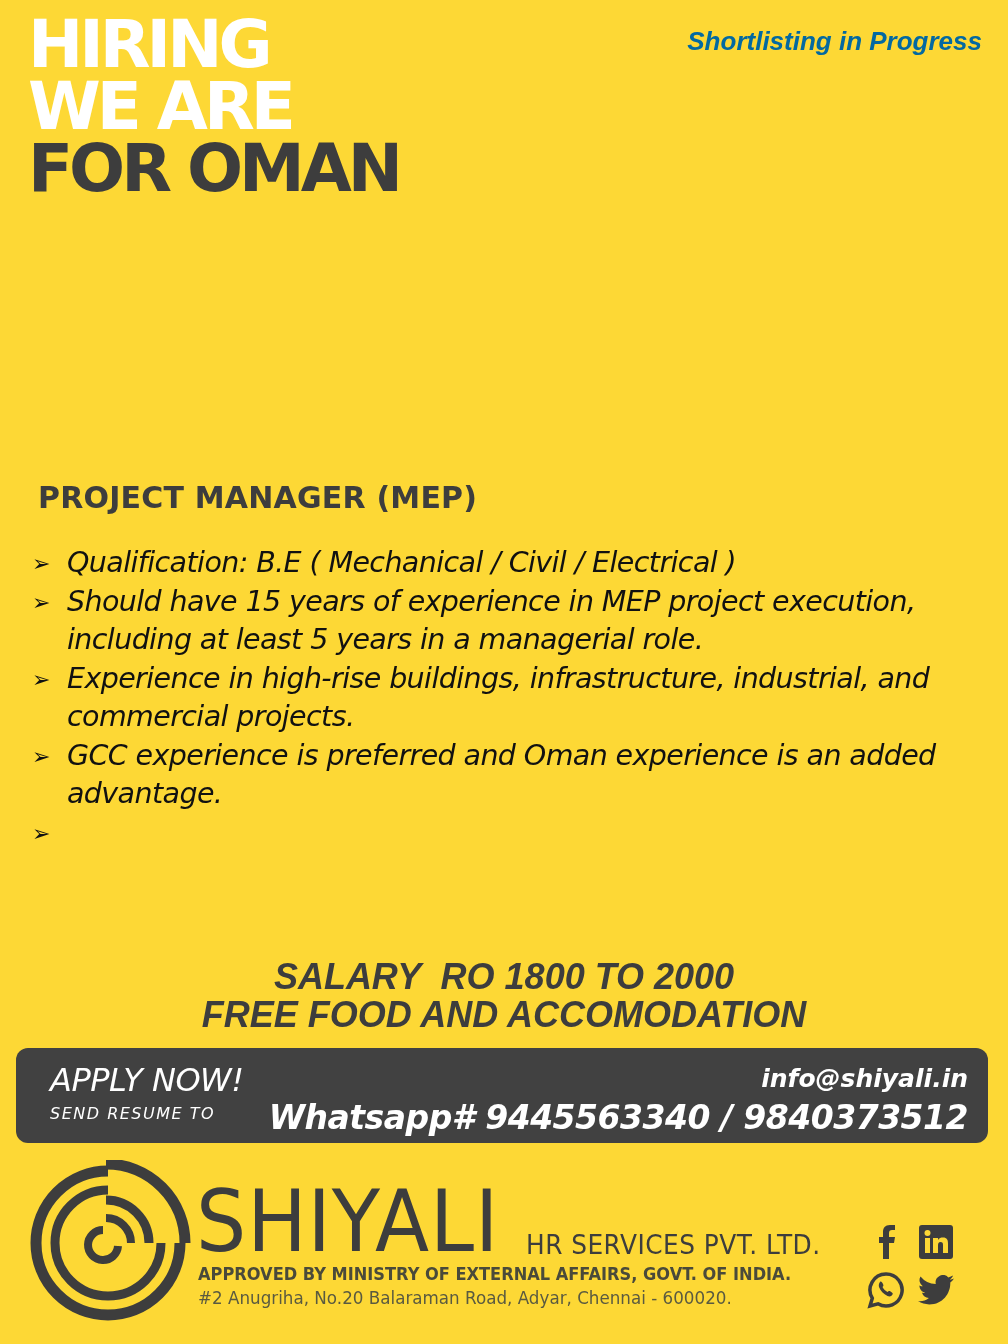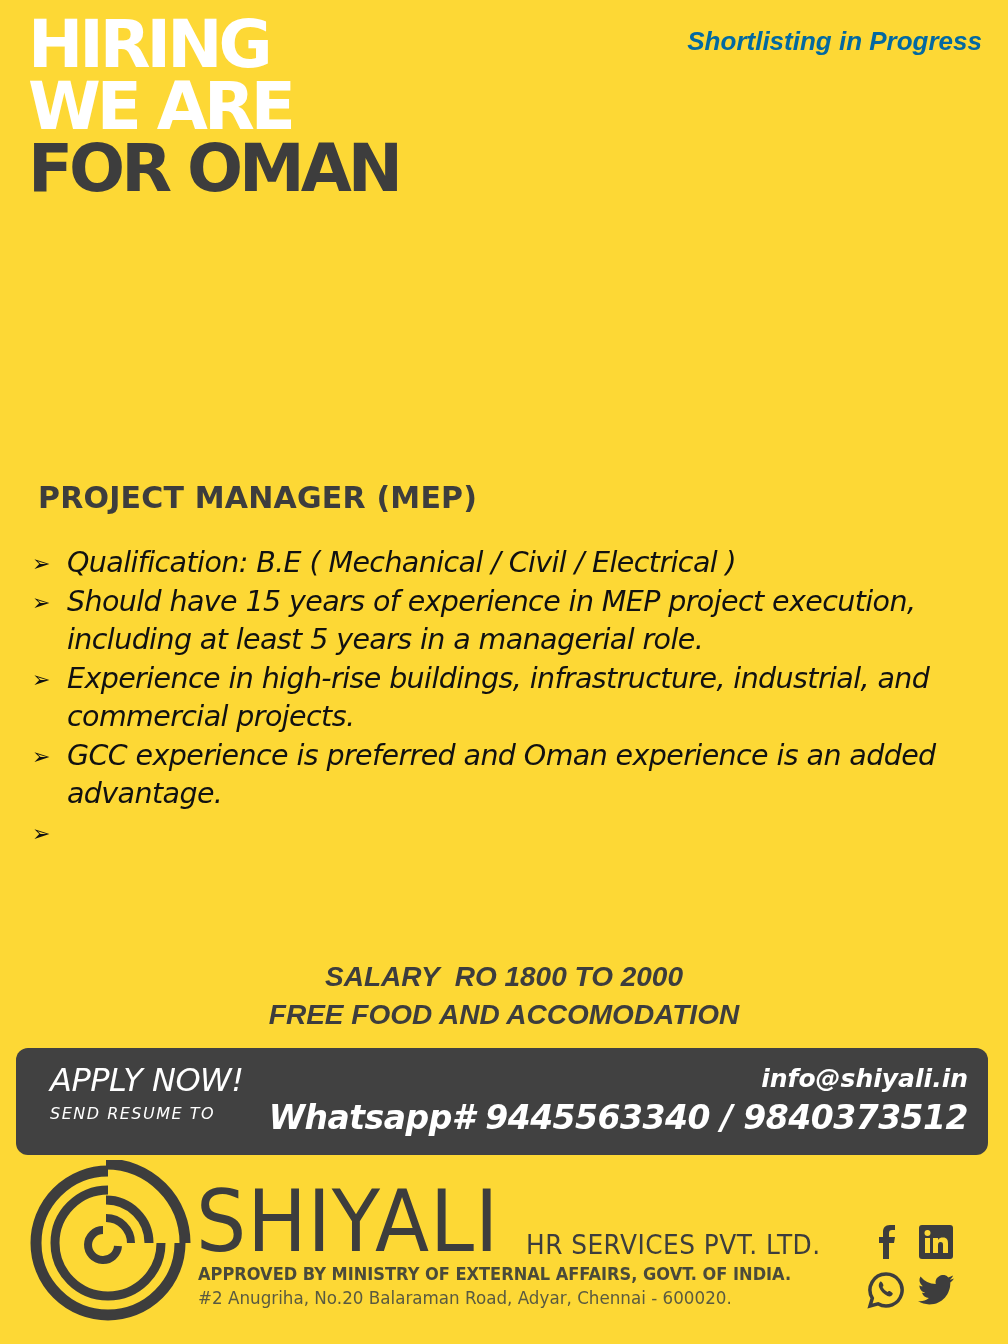--- a/index.html
+++ b/index.html
@@ -37,25 +37,25 @@
     font-family:"DejaVu Sans", sans-serif; font-style:oblique;
     font-size:28.5px; line-height:38.5px; color:#111;
     letter-spacing:-0.6px;
   }
   .req-list li .bullet {
     position:absolute; left:2px; top:1px; font-style:normal; font-size:22px; color:#111;
   }
   .salary {
     position:absolute; left:0; width:1008px; top:958px; text-align:center;
     font-family:"Liberation Sans", sans-serif; font-weight:bold; font-style:italic;
-    font-size:28px; line-height:38px; color:#3d3d3d;
+    font-size:36px; line-height:38px; color:#3d3d3d;
   }
   .salary div { white-space:pre; }
   .apply-box {
-    position:absolute; left:16px; top:1048px; width:972px; height:107px;
+    position:absolute; left:16px; top:1048px; width:972px; height:95px;
     background:#414141; border-radius:12px;
   }
   .apply-now {
     position:absolute; left:34px; top:13px;
     font-family:"DejaVu Sans", sans-serif; font-weight:normal; font-style:oblique;
     font-size:32px; color:#ffffff; letter-spacing:-0.5px;
   }
   .send-resume {
     position:absolute; left:34px; top:56px;
     font-family:"DejaVu Sans", sans-serif; font-style:oblique;

